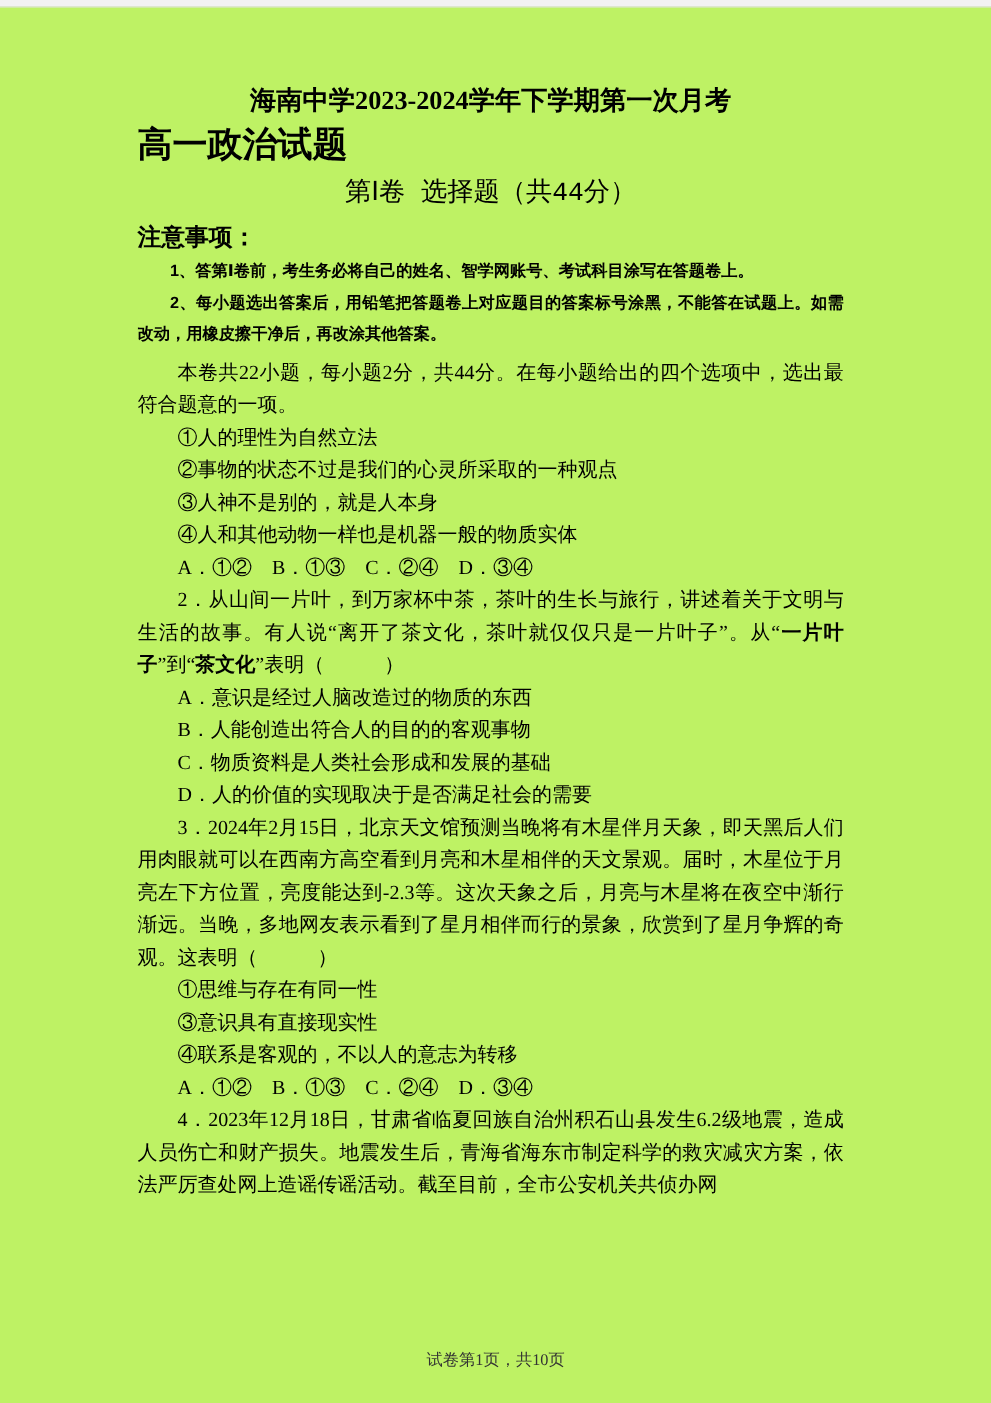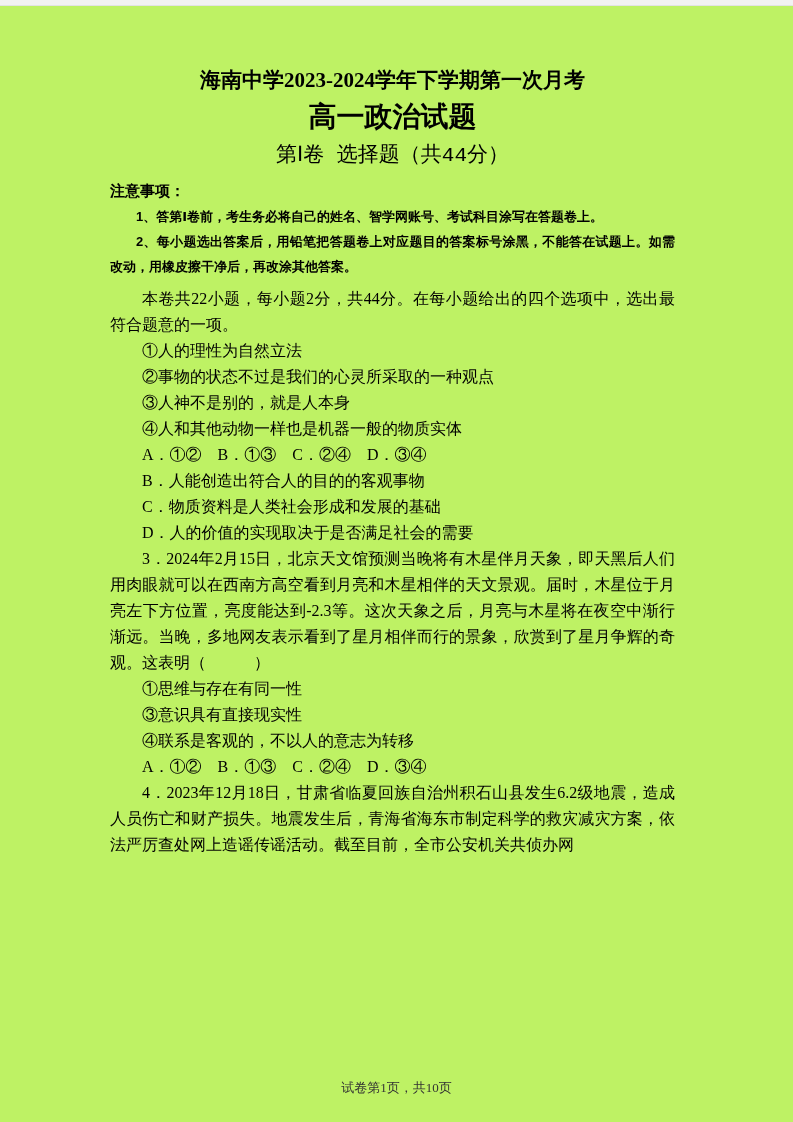--- a/index.html
+++ b/index.html
@@ -12,28 +12,28 @@
     padding: 58px 118px 0 110px;
     font-family: "Liberation Serif", "DejaVu Serif", serif;
     font-size: 16px; line-height: 26px;
     overflow: hidden;
     border-top: 1px solid #e3e3e3;
   }
   .title1 {
     text-align: center; font-weight: bold; font-size: 21px; line-height: 32px;
   }
   .title2 {
-    text-align: center; font-weight: bold; font-size: 28px; line-height: 42px;
+    text-align: left; font-weight: bold; font-size: 28px; line-height: 42px;
   }
   .section-heading {
     text-align: center; font-size: 21px; line-height: 36px; margin-bottom: 4px; font-family: Liberation Mono, monospace;
   }
   .notice-heading {
     font-family: "Liberation Sans", "DejaVu Sans", sans-serif;
-    font-weight: bold; font-size: 15px; line-height: 26px;
+    font-weight: bold; font-size: 19px; line-height: 26px;
   }
   .notice-item {
     margin: 0;
     font-family: "Liberation Sans", "DejaVu Sans", sans-serif;
     font-weight: bold; font-size: 13px; line-height: 25px;
     text-indent: 2em; text-align: justify;
   }
   .instructions {
     margin: 7px 0 0 0; text-indent: 2em; text-align: justify;
   }
@@ -71,20 +71,22 @@
 
   <section class="question">
     <p class="qline">①人的理性为自然立法</p>
     <p class="qline">②事物的状态不过是我们的心灵所采取的一种观点</p>
     <p class="qline">③人神不是别的，就是人本身</p>
     <p class="qline">④人和其他动物一样也是机器一般的物质实体</p>
     <p class="qline">A．①②　B．①③　C．②④　D．③④</p>
   </section>
 
   <section class="question">
+    <p class="stem"><span>2．从山间一片叶，到万家杯中茶，茶叶的生长与旅行，讲述着关于文明与生活的故事。有人说“离开了茶文化，茶叶就仅仅只是一片叶子”。从“</span><span class="b">一片叶子</span><span>”到“</span><span class="b">茶文化</span><span>”表明（　　　）</span></p>
+    <p class="qline">A．意识是经过人脑改造过的物质的东西</p>
     <p class="qline">B．人能创造出符合人的目的的客观事物</p>
     <p class="qline">C．物质资料是人类社会形成和发展的基础</p>
     <p class="qline">D．人的价值的实现取决于是否满足社会的需要</p>
   </section>
 
   <section class="question">
     <p class="stem"><span>3．2024年2月15日，北京天文馆预测当晚将有木星伴月天象，即天黑后人们用肉眼就可以在西南方高空看到月亮和木星相伴的天文景观。届时，木星位于月亮左下方位置，亮度能达到-2.3等。这次天象之后，月亮与木星将在夜空中渐行渐远。当晚，多地网友表示看到了星月相伴而行的景象，欣赏到了星月争辉的奇观。这表明（　　　）</span></p>
     <p class="qline">①思维与存在有同一性</p>
     <p class="qline">③意识具有直接现实性</p>
     <p class="qline">④联系是客观的，不以人的意志为转移</p>

